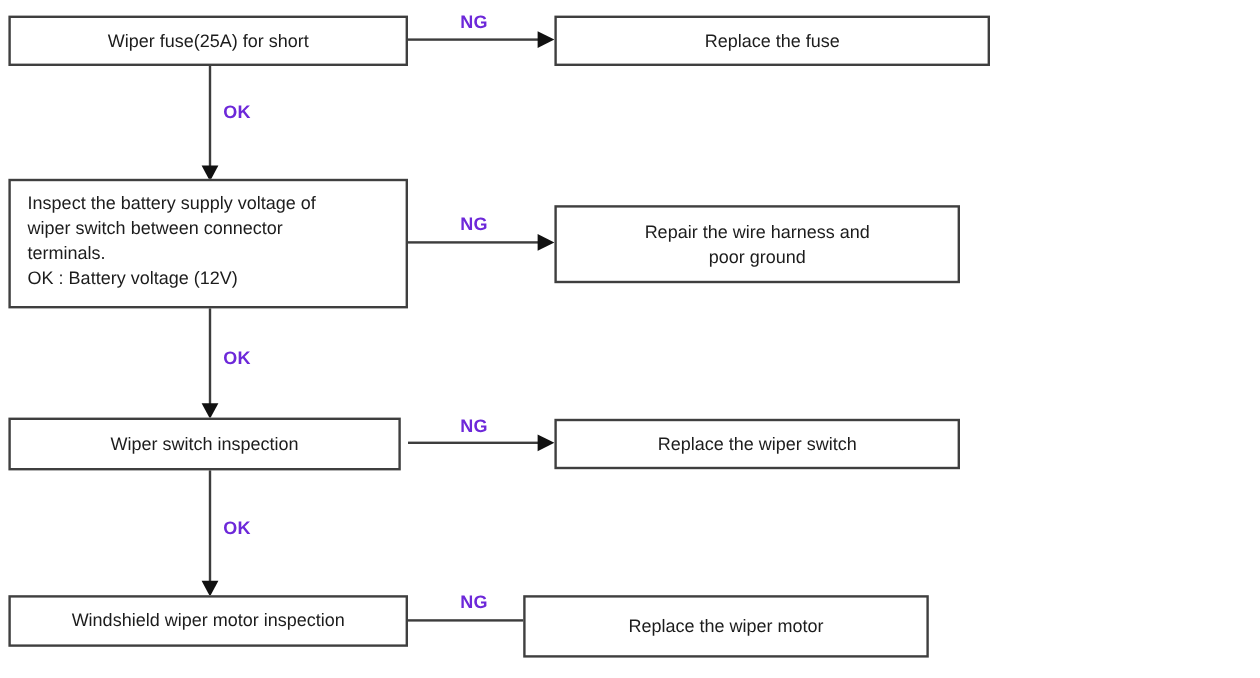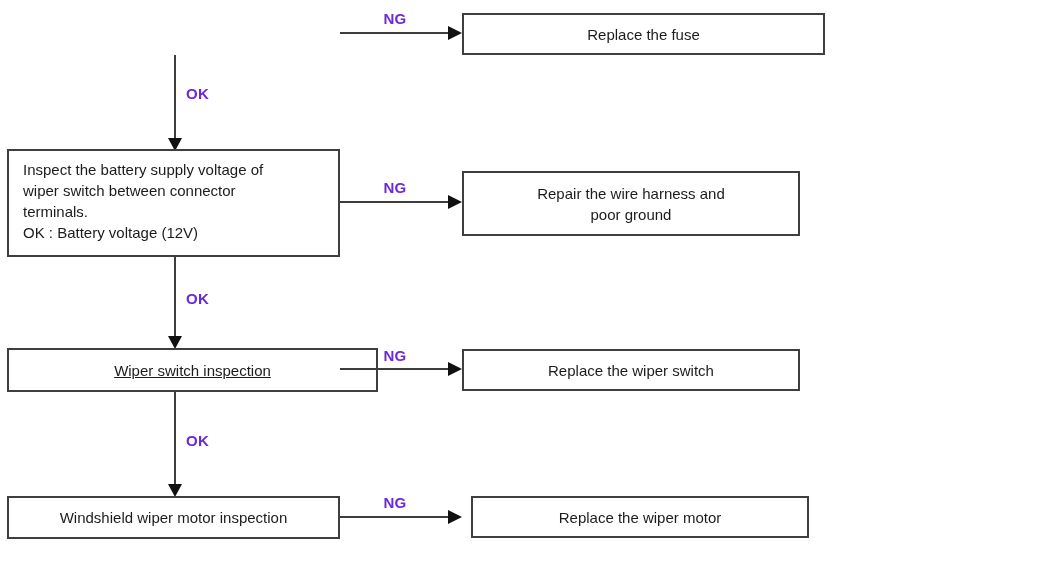--- a/index.html
+++ b/index.html
@@ -75,20 +75,23 @@
   .ng-label {
     width: 110px;
     text-align: center;
   }
 </style>
 </head>
 <body>
 
 <div class="canvas">
 
+  <div class="node" style="left:7px; top:13px; width:333px; height:42px;">
+    <span>Wiper fuse(25A) for short</span>
+  </div>
   <div class="h-line" style="left:340px; top:32px; width:110px;"></div>
   <div class="arrow-right" style="left:448px; top:26px;"></div>
   <div class="edge-label ng-label" style="left:340px; top:10px;">NG</div>
   <div class="node" style="left:462px; top:13px; width:363px; height:42px;">
     <span>Replace the fuse</span>
   </div>
 
   <div class="v-line" style="left:174px; top:55px; height:85px;"></div>
   <div class="arrow-down" style="left:168px; top:138px;"></div>
   <div class="edge-label" style="left:186px; top:85px;">OK</div>
@@ -104,37 +107,37 @@
   <div class="edge-label ng-label" style="left:340px; top:179px;">NG</div>
   <div class="node" style="left:462px; top:171px; width:338px; height:65px;">
     <span class="multiline">Repair the wire harness and
 poor ground</span>
   </div>
 
   <div class="v-line" style="left:174px; top:257px; height:80px;"></div>
   <div class="arrow-down" style="left:168px; top:336px;"></div>
   <div class="edge-label" style="left:186px; top:290px;">OK</div>
 
-  <div class="node" style="left:7px; top:348px; width:371px; height:44px;text-decoration:underline;">
+  <div class="node" style="left:7px; top:348px; width:327px; height:44px;">
     <span>Wiper switch inspection</span>
   </div>
   <div class="h-line" style="left:340px; top:368px; width:110px;"></div>
   <div class="arrow-right" style="left:448px; top:362px;"></div>
   <div class="edge-label ng-label" style="left:340px; top:347px;">NG</div>
   <div class="node" style="left:462px; top:349px; width:338px; height:42px;">
     <span>Replace the wiper switch</span>
   </div>
 
   <div class="v-line" style="left:174px; top:392px; height:93px;"></div>
   <div class="arrow-down" style="left:168px; top:484px;"></div>
   <div class="edge-label" style="left:186px; top:432px;">OK</div>
 
   <div class="node" style="left:7px; top:496px; width:333px; height:43px;">
     <span>Windshield wiper motor inspection</span>
   </div>
   <div class="h-line" style="left:340px; top:516px; width:110px;"></div>
   <div class="arrow-right" style="left:448px; top:510px;"></div>
   <div class="edge-label ng-label" style="left:340px; top:494px;">NG</div>
-  <div class="node" style="left:471px; top:496px; width:338px; height:42px;">
+  <div class="node" style="left:436px; top:496px; width:338px; height:52px;">
     <span>Replace the wiper motor</span>
   </div>
 
 </div>
 
 </body></html>

